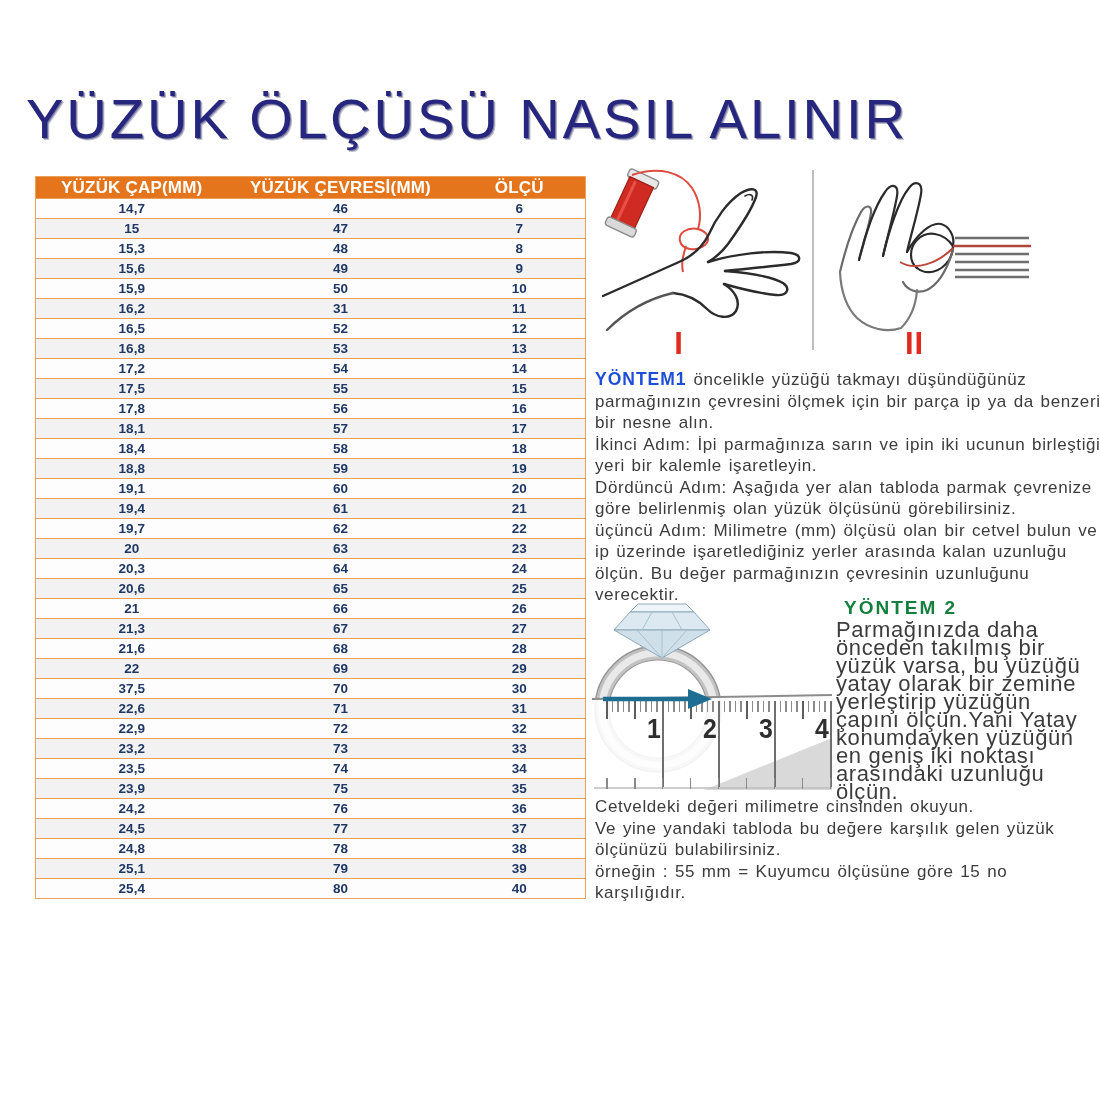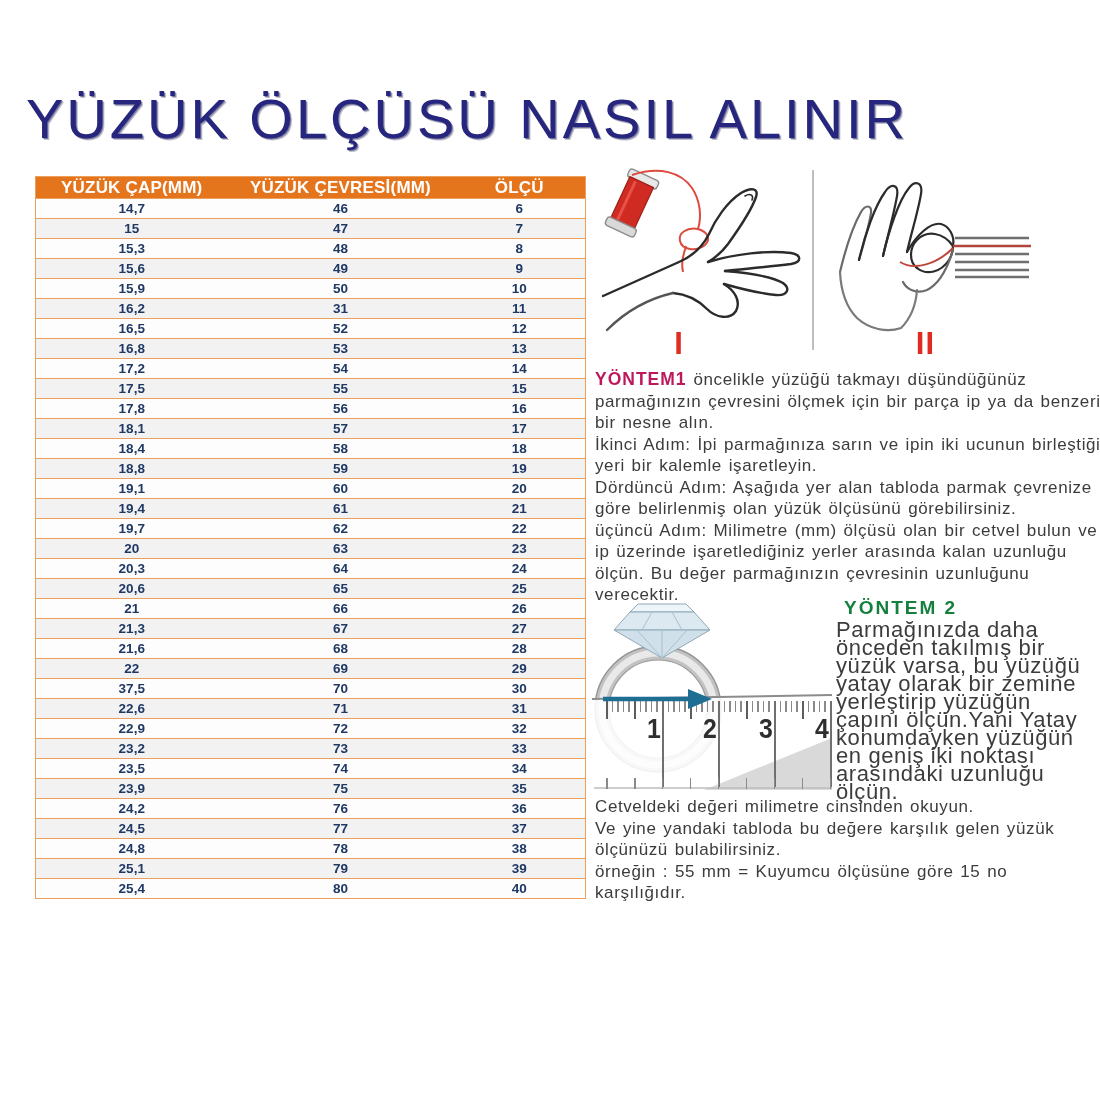--- a/index.html
+++ b/index.html
@@ -39,25 +39,25 @@
   table.sizes tbody tr:nth-child(even) td{background:#F2F2F2;}
   table.sizes tbody tr:nth-child(odd) td{background:#FDFDFD;}
 
   .hands{position:absolute;left:595px;top:166px;width:500px;height:198px;}
   .hands svg{position:absolute;left:0;top:0;}
   .roman{
     position:absolute;top:160px;font-size:31px;font-weight:bold;
     color:var(--accent-red);letter-spacing:1px;
   }
   .roman.one{left:74px;width:20px;text-align:center;}
-  .roman.two{left:310px;width:30px;text-align:right;}
+  .roman.two{left:310px;width:30px;text-align:left;}
 
   .textblock{color:var(--body-text);font-size:17px;line-height:21.5px;letter-spacing:.6px;word-spacing:1.5px;}
   .m1{position:absolute;left:595px;top:369px;width:506px;}
-  .m1 b{color:#be185d;font-size:17.5px;letter-spacing:1px;}
+  .m1 b{color:#1d4ed8;font-size:17.5px;letter-spacing:1px;}
 
   .ringfig{position:absolute;left:592px;top:598px;width:240px;height:194px;}
   .ringfig svg{position:absolute;left:0;top:0;}
   .ticks-s,.ticks-m,.ticks-cm,.ticks-b{position:absolute;pointer-events:none;}
   .ticks-s{left:14px;top:103px;width:228px;height:11px;
     background:repeating-linear-gradient(90deg,#8a8a8a 0 1.5px,transparent 1.5px 5.6px);}
   .ticks-m{left:14px;top:103px;width:228px;height:18px;
     background:repeating-linear-gradient(90deg,#5d5d5d 0 1.8px,transparent 1.8px 28px);}
   .ticks-cm{left:70px;top:103px;width:174px;height:86px;
     background:repeating-linear-gradient(90deg,#6f6f6f 0 2px,transparent 2px 56px);}

